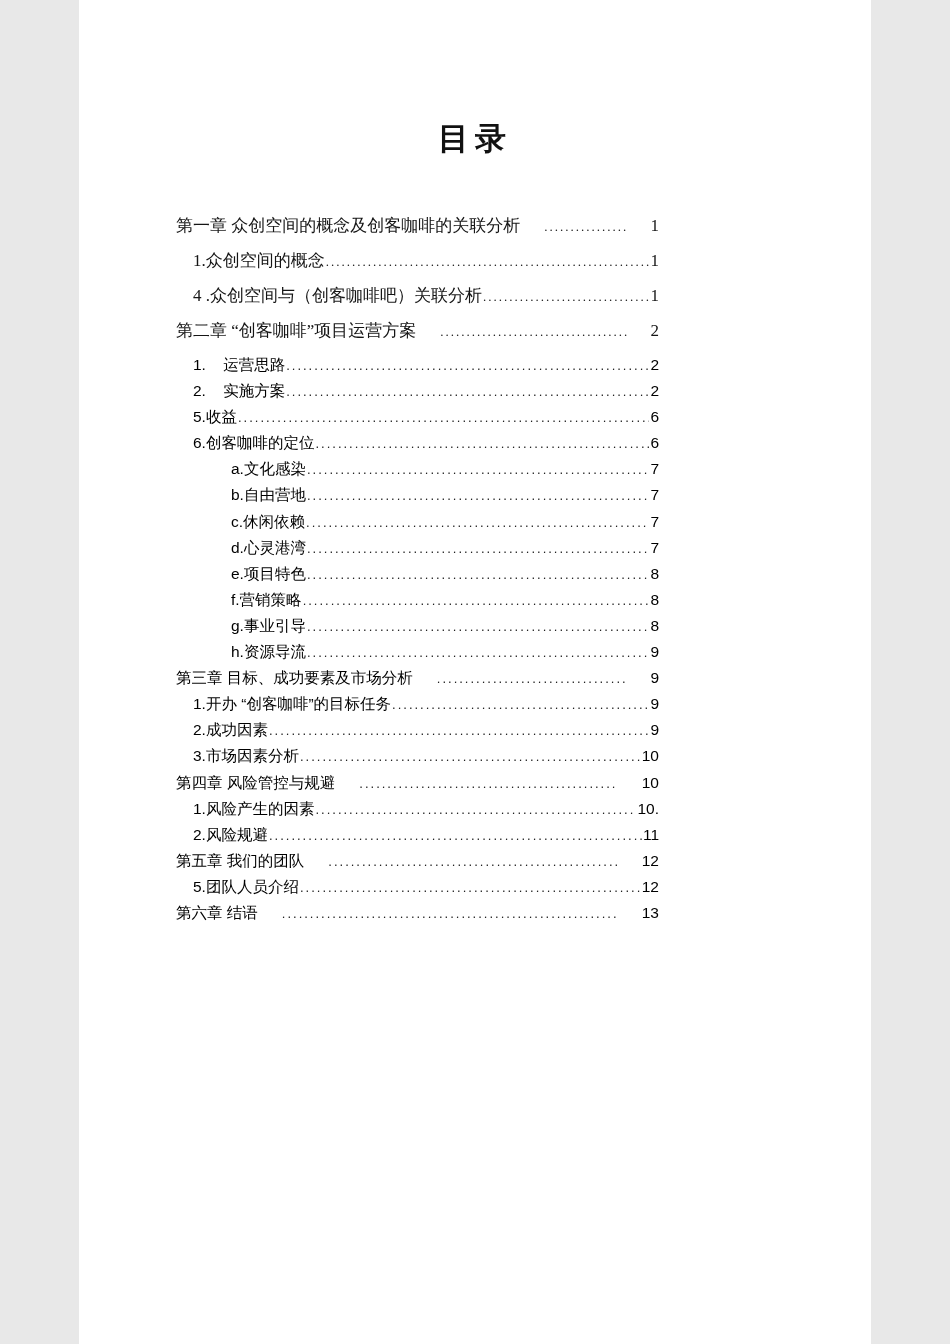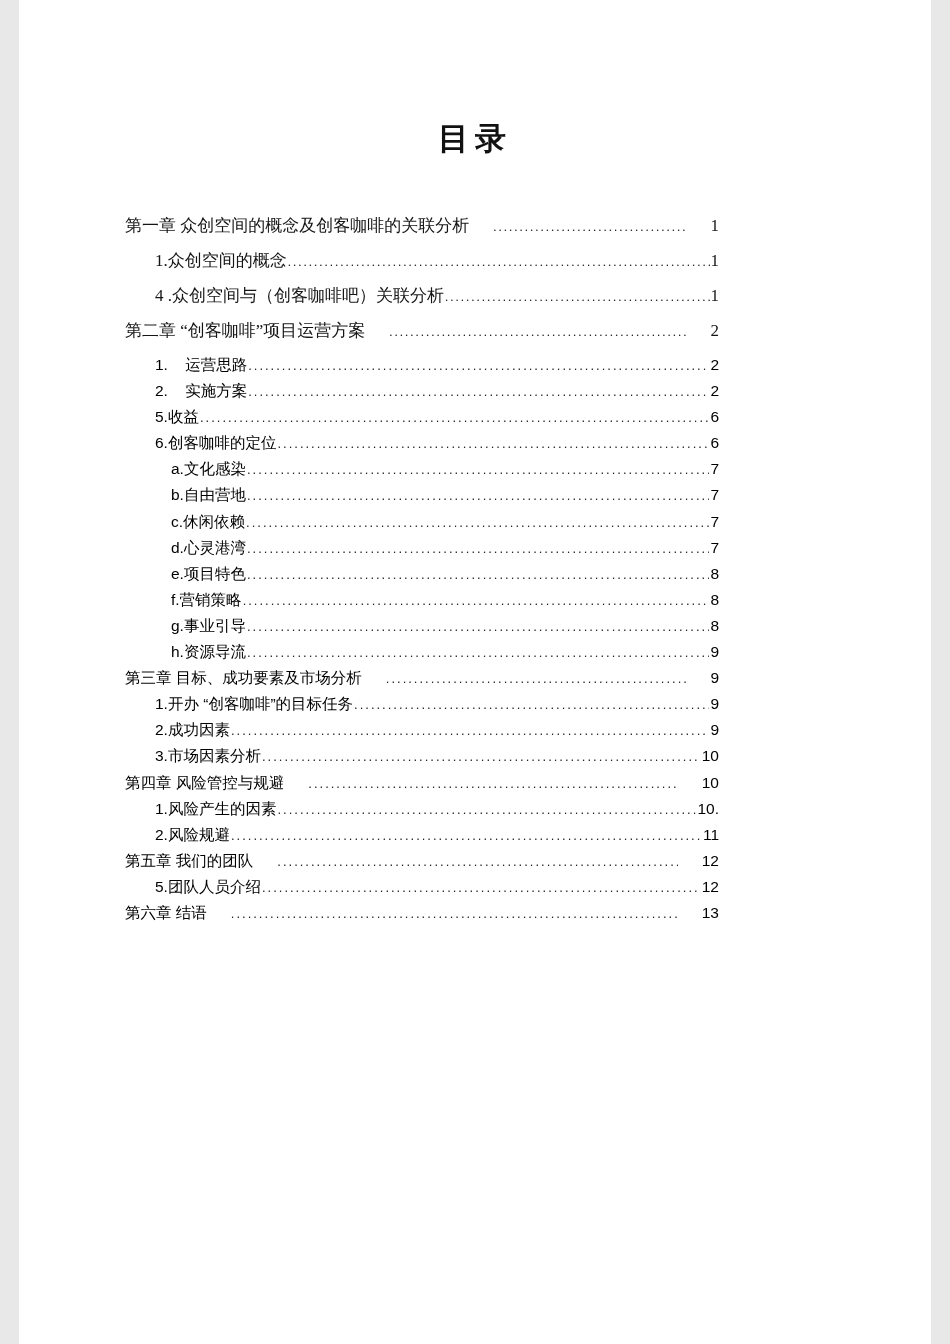--- a/index.html
+++ b/index.html
@@ -1,18 +1,18 @@
 <!DOCTYPE html>
 <html><head>
 <meta charset="utf-8">
 <style>
   * { margin: 0; padding: 0; box-sizing: border-box; }
   html, body { background: #e8e8e8; }
   .page {
-    width: 912px;
+    width: 792px;
     height: 1344px;
     margin: 0 auto;
     background: #ffffff;
     position: relative;
     overflow: hidden;
     color: #1a1a1a;
   }
   .doc-title {
     padding-top: 118px;
     text-align: center;
@@ -37,22 +37,22 @@
     margin-bottom: 14px;
     color: #151515;
   }
   .row.sans {
     font-family: "Liberation Sans", sans-serif;
     font-size: 15.5px;
     line-height: 17.5px;
     margin-bottom: 7.6px;
     color: #000000;
   }
-  .row.lvl1 { margin-left: 9px; gap: 23px; }
-  .row.lvl2 { margin-left: 39px; }
+  .row.lvl1 { margin-left: 0; gap: 23px; }
+  .row.lvl2 { margin-left: 17px; }
   .row.lvl3 { margin-left: 55px; }
   .row .entry-text { flex: 0 0 auto; }
   .row .dots {
     flex: 1 1 auto;
     overflow: hidden;
     white-space: nowrap;
     font-size: 13px;
     letter-spacing: 2px;
     color: #222;
     margin: 0 1px;

